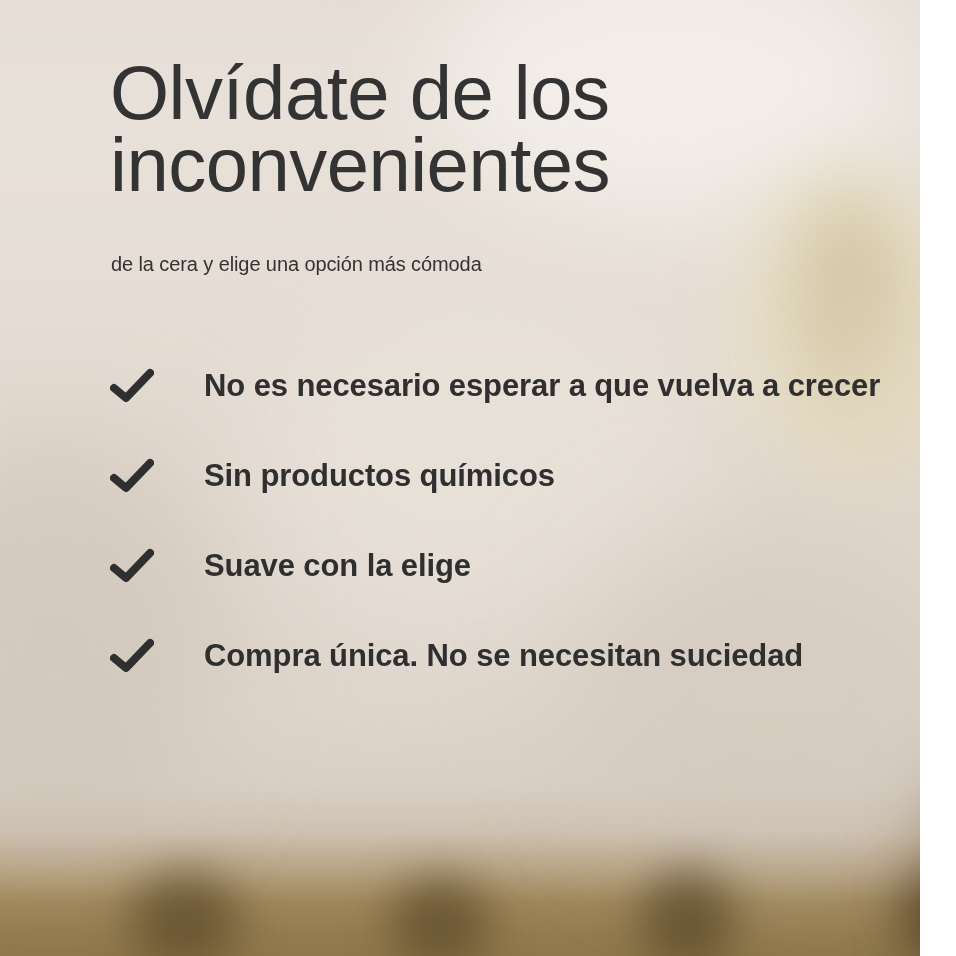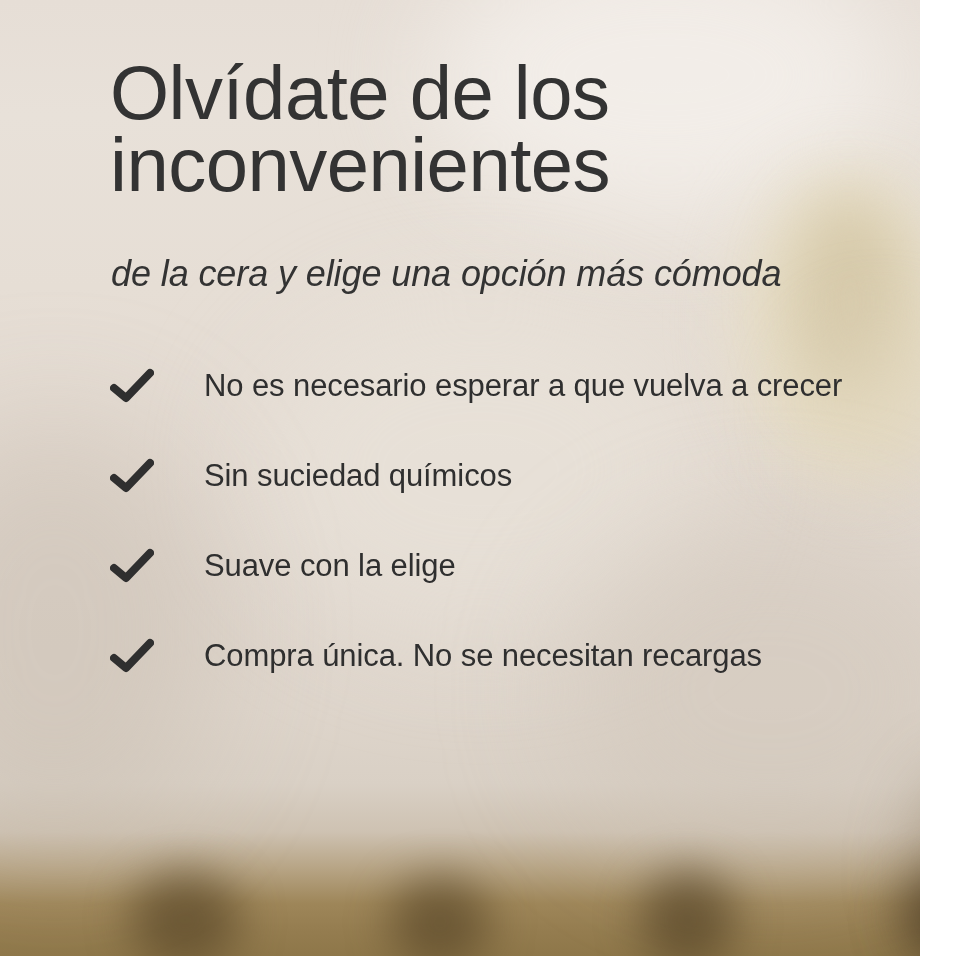--- a/index.html
+++ b/index.html
@@ -140,26 +140,25 @@
     color: #333333;
     white-space: pre-line;
   }
 
   .subtitle {
     position: absolute;
     left: 111px;
     top: 252px;
     width: 820px;
     margin: 0;
-    font-size: 36px;
+    font-size: 20px;
     font-weight: 400;
     line-height: 1.2;
     letter-spacing: -0.1px;
     color: #333333;
-    font-style: italic;
   }
 
   .benefit-list {
     position: absolute;
     left: 104px;
     top: 358px;
     width: 850px;
     margin: 0;
     padding: 0;
     list-style: none;
@@ -182,21 +181,21 @@
   }
 
   .check-icon svg {
     display: block;
   }
 
   .benefit-text {
     flex: 1 1 auto;
     padding-left: 32px;
     font-size: 31px;
-    font-weight: 400;
+    font-weight: 700;
     line-height: 1.1;
     letter-spacing: -0.1px;
     color: #2f2f2f;
     white-space: nowrap;
   }
 </style>
 </head>
 <body>
 
 <div class="canvas">
@@ -233,36 +232,36 @@
         <span class="benefit-text">No es necesario esperar a que vuelva a crecer</span>
       </li>
 
 
       <li class="benefit-item">
         <span class="check-icon">
           <svg width="44" height="36" viewBox="0 0 44 36" fill="none" aria-hidden="true">
             <path d="M4 20 L16 30 L40 5" stroke="#2f2f2f" stroke-width="8" stroke-linecap="round" stroke-linejoin="round"></path>
           </svg>
         </span>
-        <span class="benefit-text">Sin suciedad químicos</span>
+        <span class="benefit-text">Sin productos químicos</span>
       </li>
 
       <li class="benefit-item">
         <span class="check-icon">
           <svg width="44" height="36" viewBox="0 0 44 36" fill="none" aria-hidden="true">
             <path d="M4 20 L16 30 L40 5" stroke="#2f2f2f" stroke-width="8" stroke-linecap="round" stroke-linejoin="round"></path>
           </svg>
         </span>
         <span class="benefit-text">Suave con la elige</span>
       </li>
 
       <li class="benefit-item">
         <span class="check-icon">
           <svg width="44" height="36" viewBox="0 0 44 36" fill="none" aria-hidden="true">
             <path d="M4 20 L16 30 L40 5" stroke="#2f2f2f" stroke-width="8" stroke-linecap="round" stroke-linejoin="round"></path>
           </svg>
         </span>
-        <span class="benefit-text">Compra única. No se necesitan recargas</span>
+        <span class="benefit-text">Compra única. No se necesitan suciedad</span>
       </li>
 
     </ul>
   </div>
 </div>
 
 </body></html>

